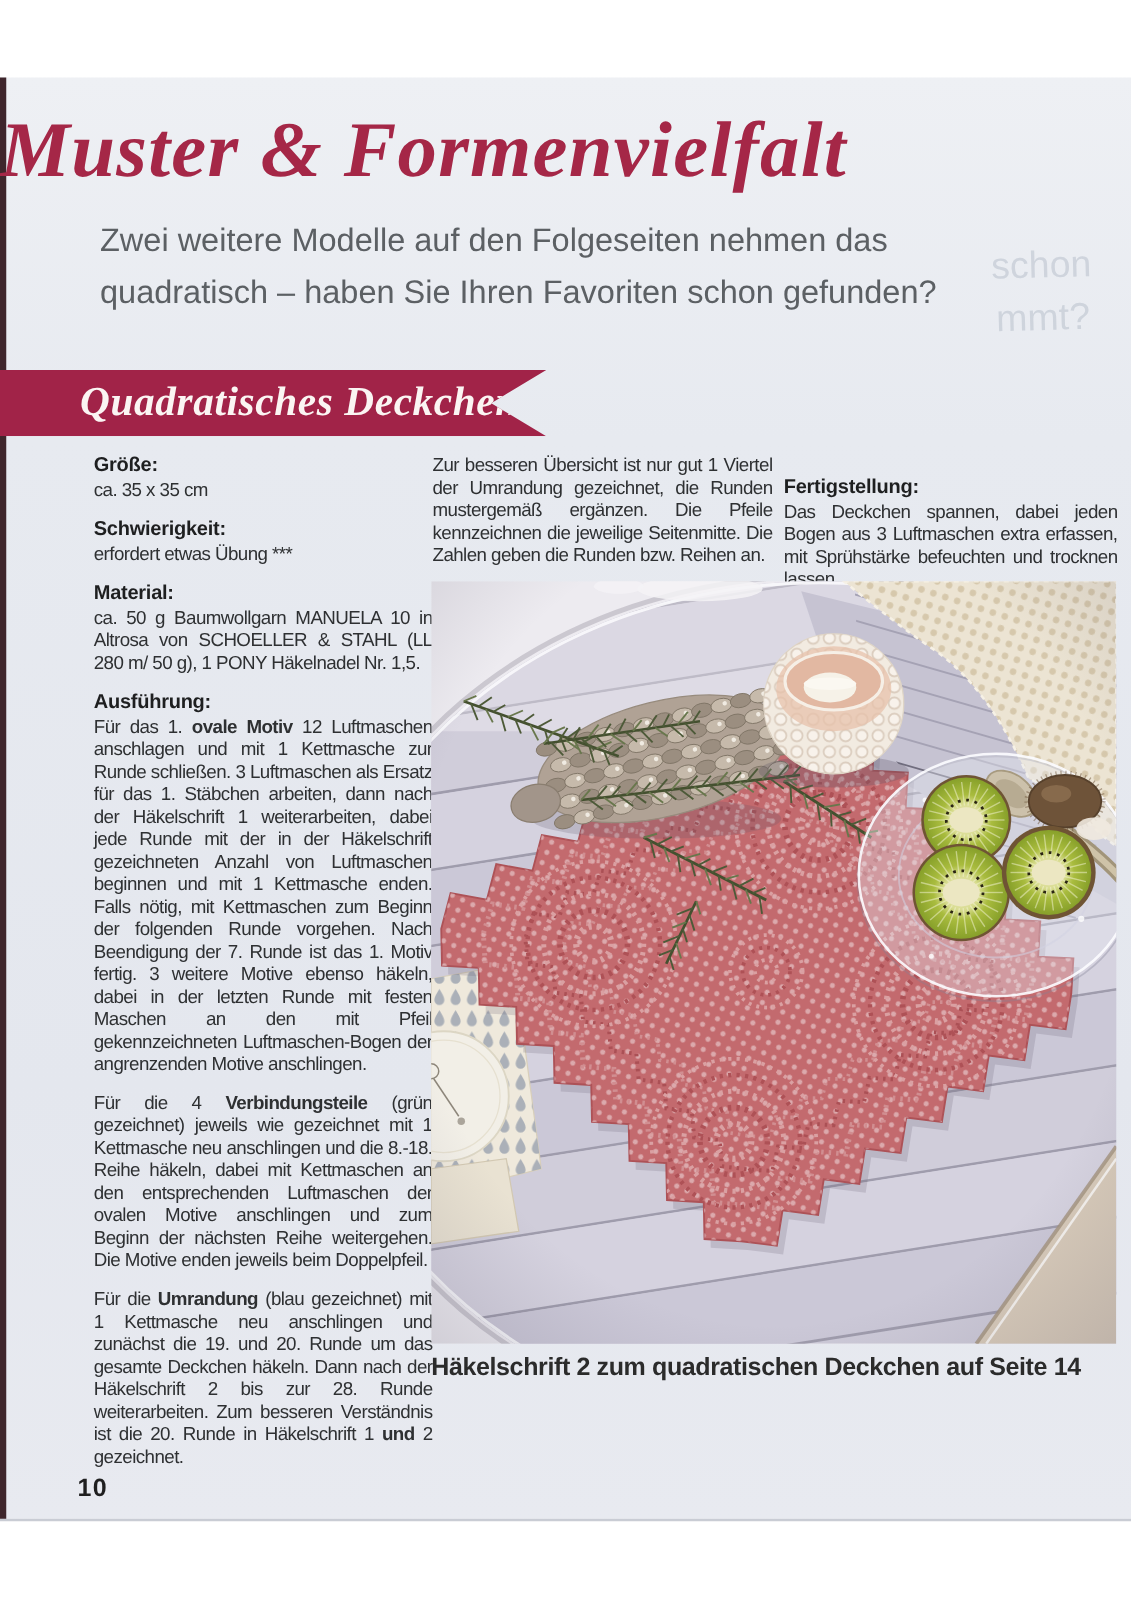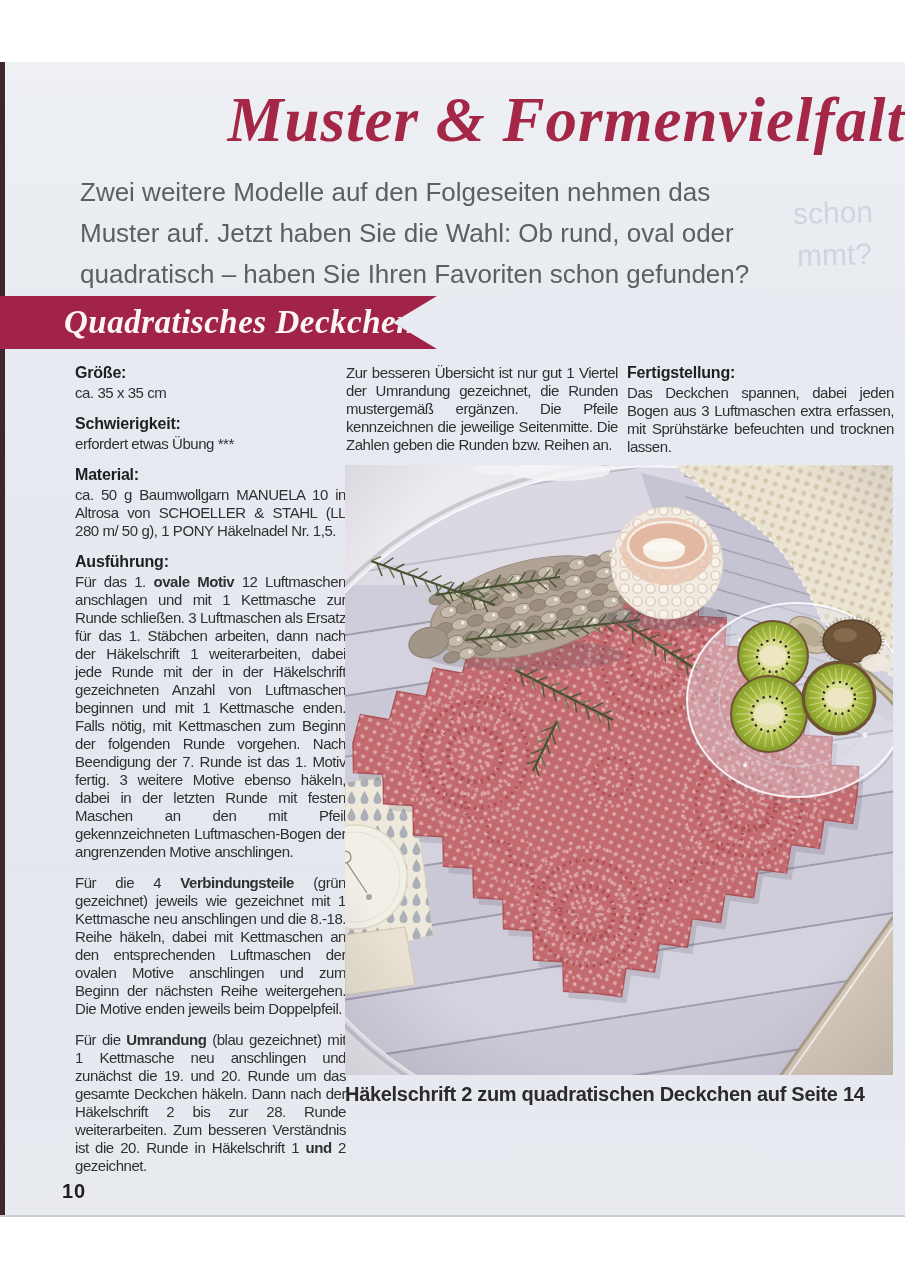--- a/index.html
+++ b/index.html
@@ -2,36 +2,36 @@
 <html lang="de"><head>
 <meta charset="utf-8">
 <style>
   html,body{margin:0;padding:0;background:#ffffff;}
   .page{position:relative;width:905px;height:1280px;overflow:hidden;background:#ffffff;
         font-family:"Liberation Sans",sans-serif;}
   .paper{position:absolute;left:0;top:62px;width:905px;height:1153px;
          background:linear-gradient(180deg,#eef0f4 0%,#e7eaf0 25%,#e4e7ee 70%,#e8eaf0 100%);
          border-bottom:2px solid #c9ccd4;}
   .left-edge{position:absolute;left:0;top:62px;width:5px;height:1153px;background:#3f262c;}
-  .title{position:absolute;left:0;right:0;top:86px;margin:0;text-align:right;
+  .title{position:absolute;left:0;right:0;top:86px;margin:0;text-align:left;
          font:italic 700 63px/1.1 "Liberation Serif",serif;color:#a52747;letter-spacing:1px;}
   .intro{position:absolute;left:80px;right:80px;top:172px;text-align:left;
          font-size:26px;line-height:41px;color:#5c6064;}
   .ghost{position:absolute;color:#b9c1cc;opacity:.55;font-size:30px;transform:rotate(-1.5deg);}
   .ghost.g1{left:793px;top:196px;}
   .ghost.g2{left:797px;top:238px;}
   .banner{position:absolute;left:0;top:296px;width:437px;height:53px;background:#a12348;
           clip-path:polygon(0 0,100% 0,calc(100% - 44px) 50%,100% 100%,0 100%);}
   .banner span{display:block;padding-left:64px;font:italic 700 33px/53px "Liberation Serif",serif;
                color:#fbf5f3;letter-spacing:.5px;}
   .col{position:absolute;top:364px;font-size:15px;line-height:18px;letter-spacing:-.45px;
        color:#2e3032;text-align:justify;}
   .col-left{left:75px;width:271px;}
   .col-middle{left:346px;width:272px;}
-  .col-right{left:627px;width:267px;}
+  .col-right{left:627px;width:267px;margin-top:17px;}
   .col section{margin:0 0 13px 0;}
   .col h3{margin:0 0 2px 0;font-size:16px;letter-spacing:-.2px;text-align:left;color:#1e1f20;}
   .col h3:empty{display:none;}
   .col p{margin:0;}
   .col b{font-weight:700;}
   .photo{position:absolute;left:345px;top:465px;width:548px;height:610px;margin:0;}
   .photo svg{display:block;width:100%;height:100%;}
   .caption{position:absolute;left:345px;top:1083px;font-weight:700;font-size:20px;
            letter-spacing:-.3px;color:#2b2b2b;}
   .page-number{position:absolute;left:62px;top:1180px;font-weight:700;font-size:20px;
@@ -41,21 +41,20 @@
 <body>
 
 <div class="page">
   <div class="paper"></div>
   <div class="left-edge"></div>
 
   <h1 class="title">Muster &amp; Formenvielfalt</h1>
 
   <div class="intro">
     <div>Zwei weitere Modelle auf den Folgeseiten nehmen das</div>
-    <div>Muster auf. Jetzt haben Sie die Wahl: Ob rund, oval oder</div>
     <div>quadratisch – haben Sie Ihren Favoriten schon gefunden?</div>
   </div>
 
   <div class="ghost g1">schon</div>
   <div class="ghost g2">mmt?</div>
 
   <div class="banner">
     <span>Quadratisches Deckchen</span>
   </div>
 

